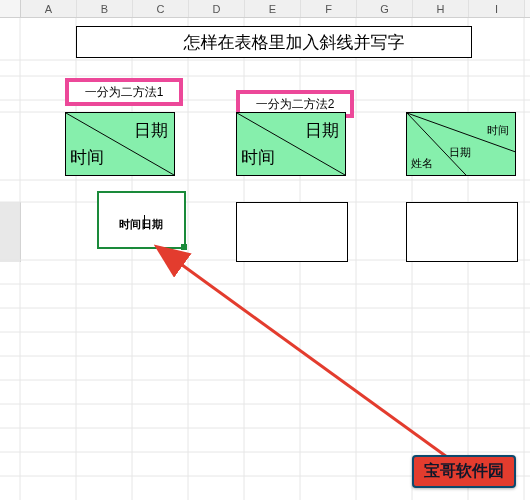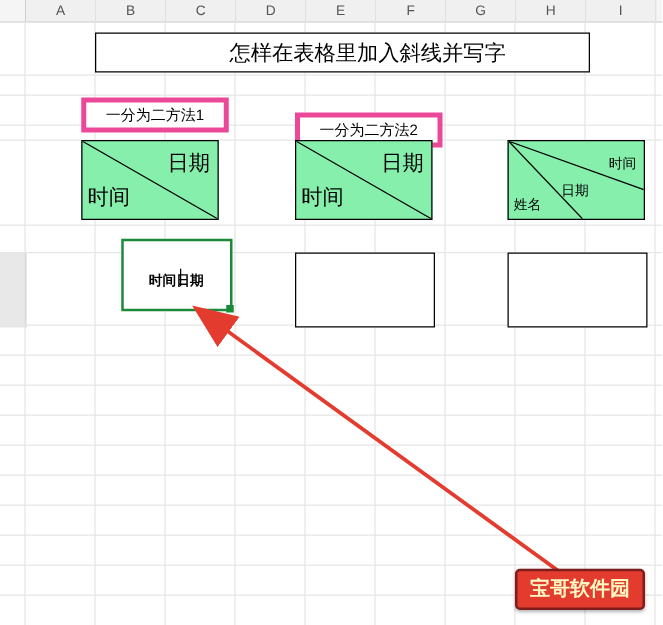--- a/index.html
+++ b/index.html
@@ -126,26 +126,26 @@
   .arrow-svg {
     position: absolute;
     top: 0; left: 0;
     width: 530px;
     height: 500px;
     pointer-events: none;
   }
   .watermark {
     position: absolute;
     background: #e33c2e;
-    color: #fef9c3;
+    color: #0f172a;
     font-size: 16px;
     font-weight: bold;
     padding: 4px 10px;
     border-radius: 4px;
-    border: 2px solid #7f1d1d;
+    border: 2px solid #0c4a6e;
     box-shadow: 0 1px 3px rgba(0,0,0,0.3);
   }
   .row-highlight {
     position: absolute;
     left: 0;
     width: 20px;
     background: #e8e8e8;
     border-right: 1px solid #c0c0c0;
   }
 </style>

